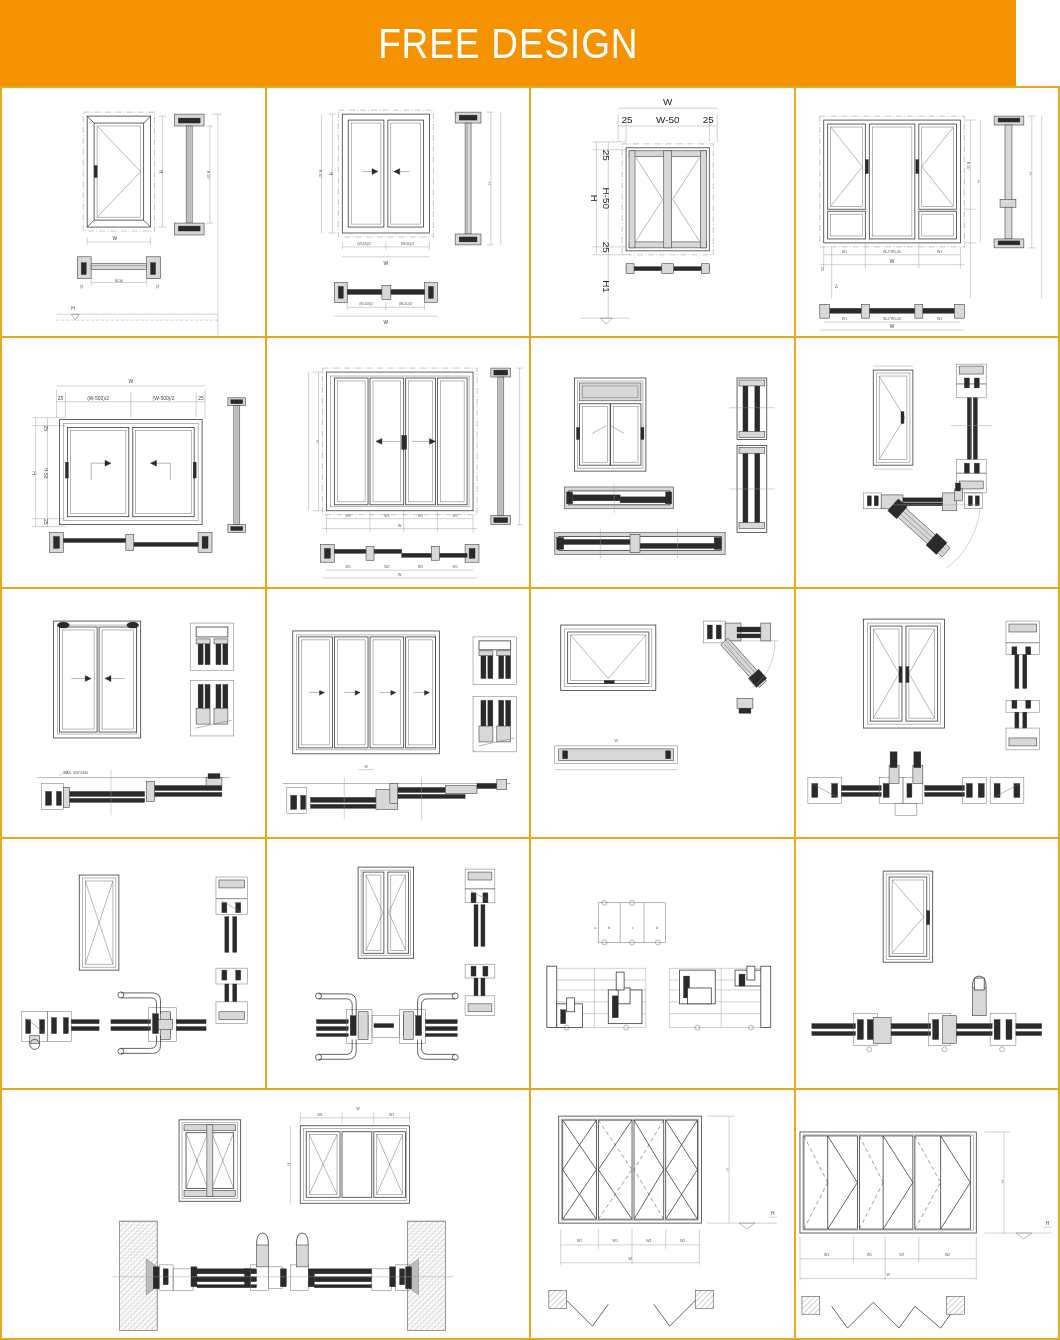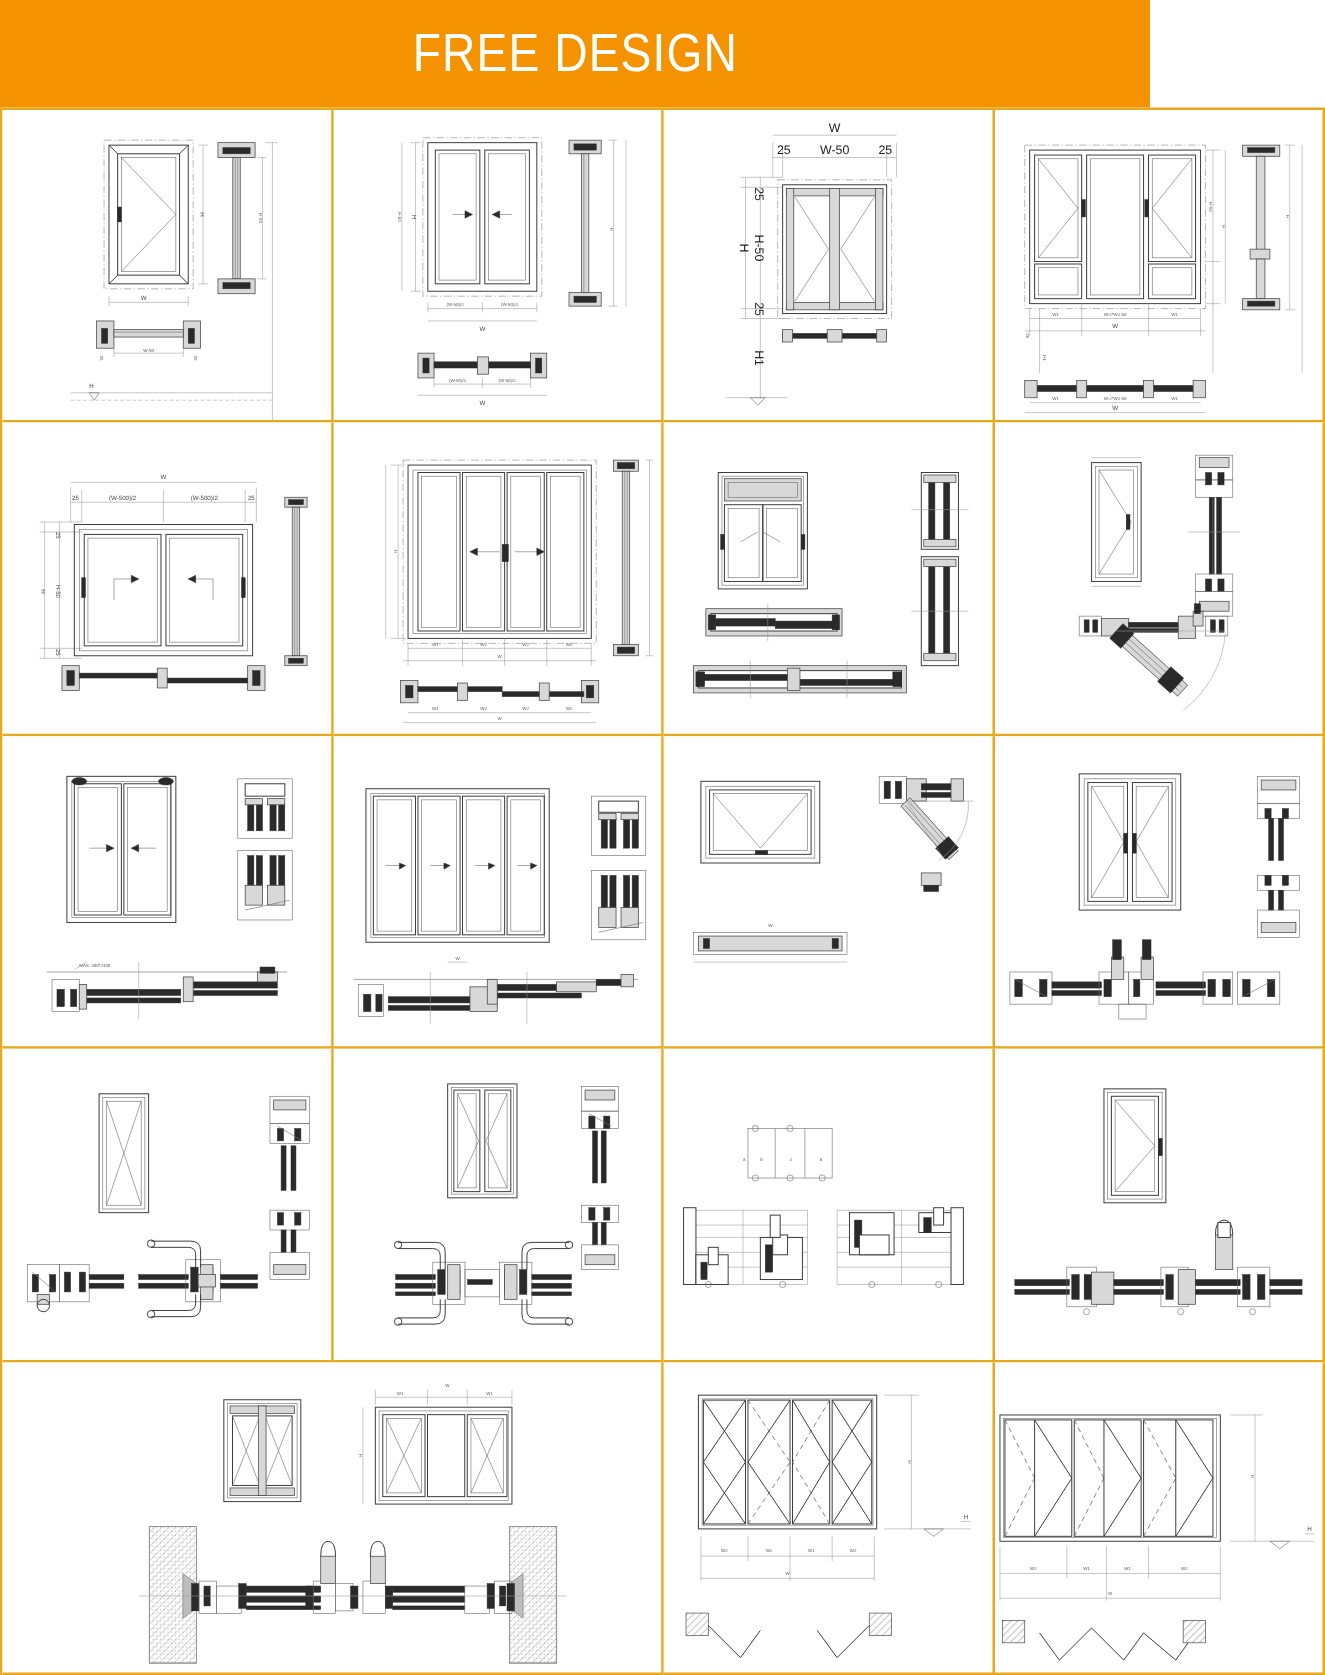--- a/index.html
+++ b/index.html
@@ -6,21 +6,21 @@
   html,body{margin:0;padding:0;background:#ffffff;}
   body{
     width:1060px;height:1340px;
     font-family:"Liberation Sans", sans-serif;
     overflow:hidden;
   }
   .page{position:relative;width:1060px;height:1340px;background:#fff;}
 
   
   .banner{
-    width:920px;height:86px;
+    width:1016px;height:86px;
     background:#F59200;
     display:flex;align-items:center;justify-content:center;
     box-sizing:border-box;
   }
   .banner-title{
     color:#ffffff;
     font-size:43px;
     letter-spacing:1px;
     font-weight:400;
     font-family:"Liberation Sans", sans-serif;

